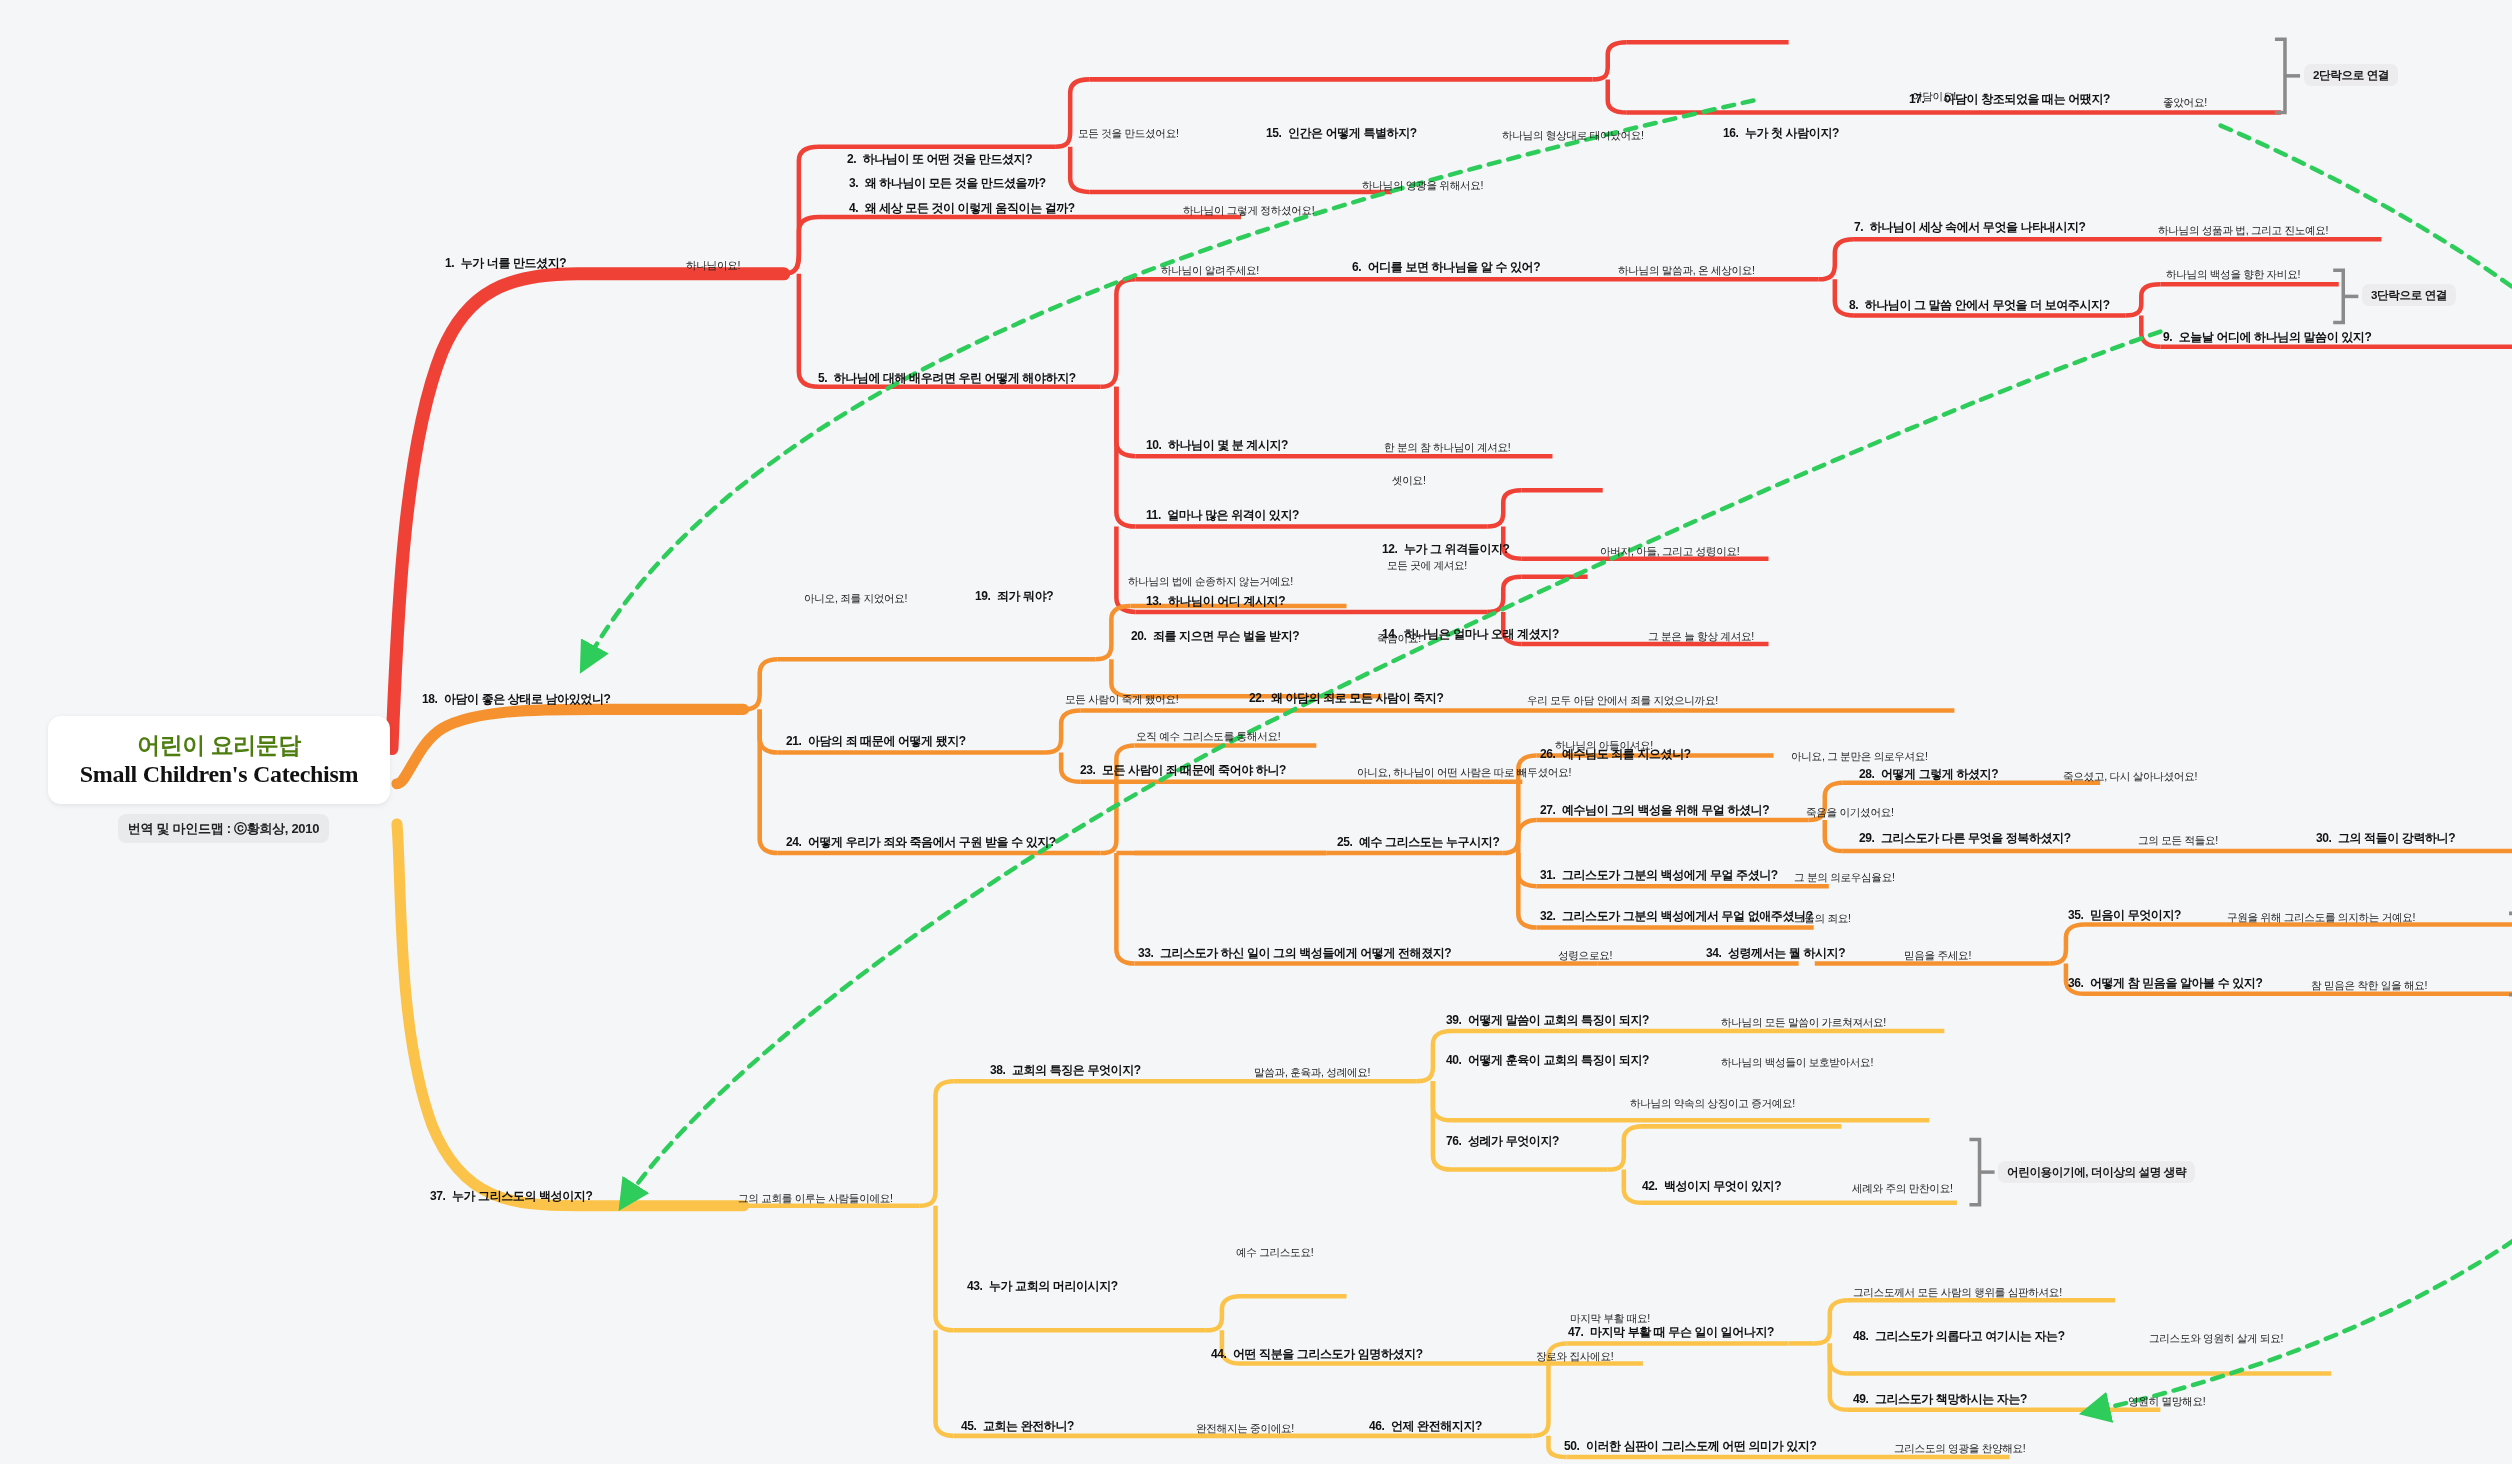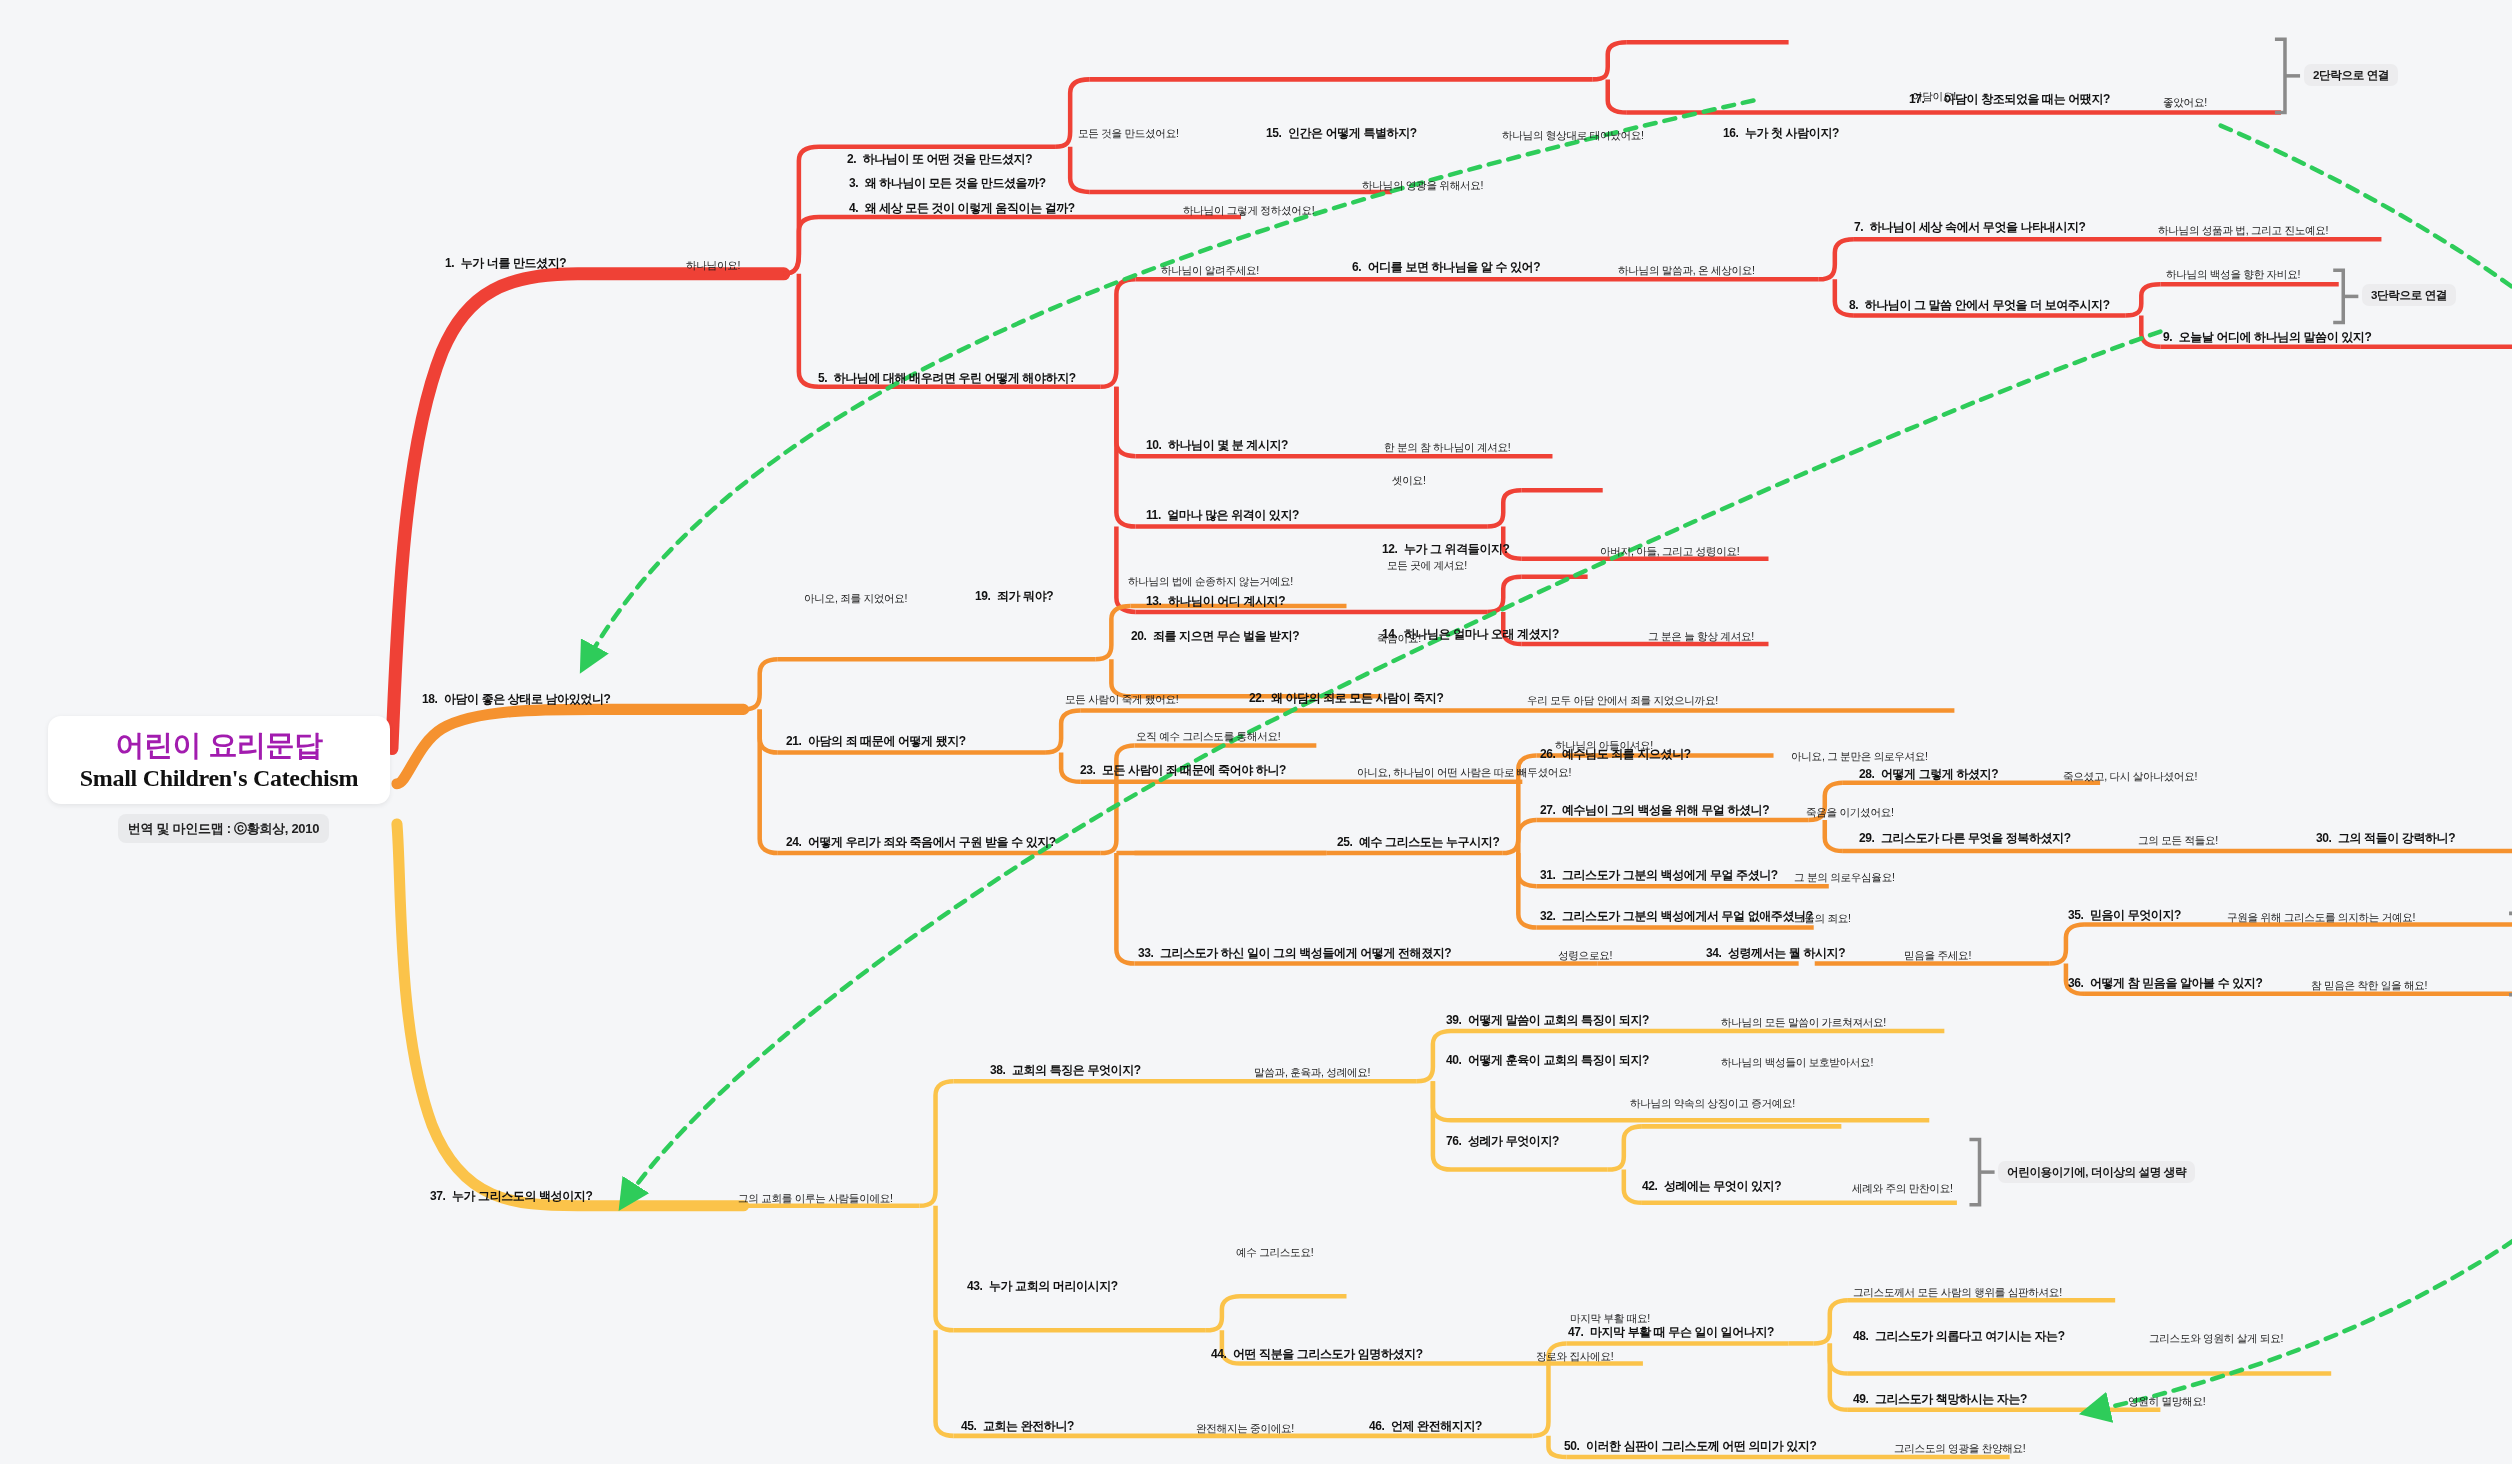--- a/index.html
+++ b/index.html
@@ -34,23 +34,23 @@
     background: #ffffff;
     border-radius: 13px;
     box-shadow: 0 1.5px 5px rgba(0,0,0,0.07);
     display: flex;
     flex-direction: column;
     align-items: center;
     justify-content: center;
     text-align: center;
   }
   .root-line1 {
-    font-size: 29px;
+    font-size: 23px;
     font-weight: 700;
-    color: #a21caf;
+    color: #4d7c0f;
     letter-spacing: -0.5px;
     line-height: 1.25;
   }
   .root-line2 {
     font-family: "Liberation Serif", "DejaVu Serif", serif;
     font-size: 24px;
     font-weight: 700;
     color: #111;
     line-height: 1.2;
     letter-spacing: -0.3px;
@@ -521,21 +521,21 @@
   <div class="a" style="left:1721px; top:1057px;">하나님의 백성들이 보호받아서요!</div>
 
   <div class="q" style="left:1446px; top:1135px;">
     <span class="num" style="margin-right: 3.5px;">76.</span>
     <span>성례가 무엇이지?</span>
   </div>
   <div class="a" style="left:1630px; top:1098px;">하나님의 약속의 상징이고 증거예요!</div>
 
   <div class="q" style="left:1642px; top:1180px;">
     <span class="num" style="margin-right: 3.5px;">42.</span>
-    <span>성례에는 무엇이 있지?</span>
+    <span>백성이지 무엇이 있지?</span>
   </div>
   <div class="a" style="left:1852px; top:1183px;">세례와 주의 만찬이요!</div>
 
   <div class="q" style="left:967px; top:1280px;">
     <span class="num" style="margin-right: 3.5px;">43.</span>
     <span>누가 교회의 머리이시지?</span>
   </div>
   <div class="a" style="left:1236px; top:1247px;">예수 그리스도요!</div>
 
   <div class="q" style="left:1211px; top:1348px;">

